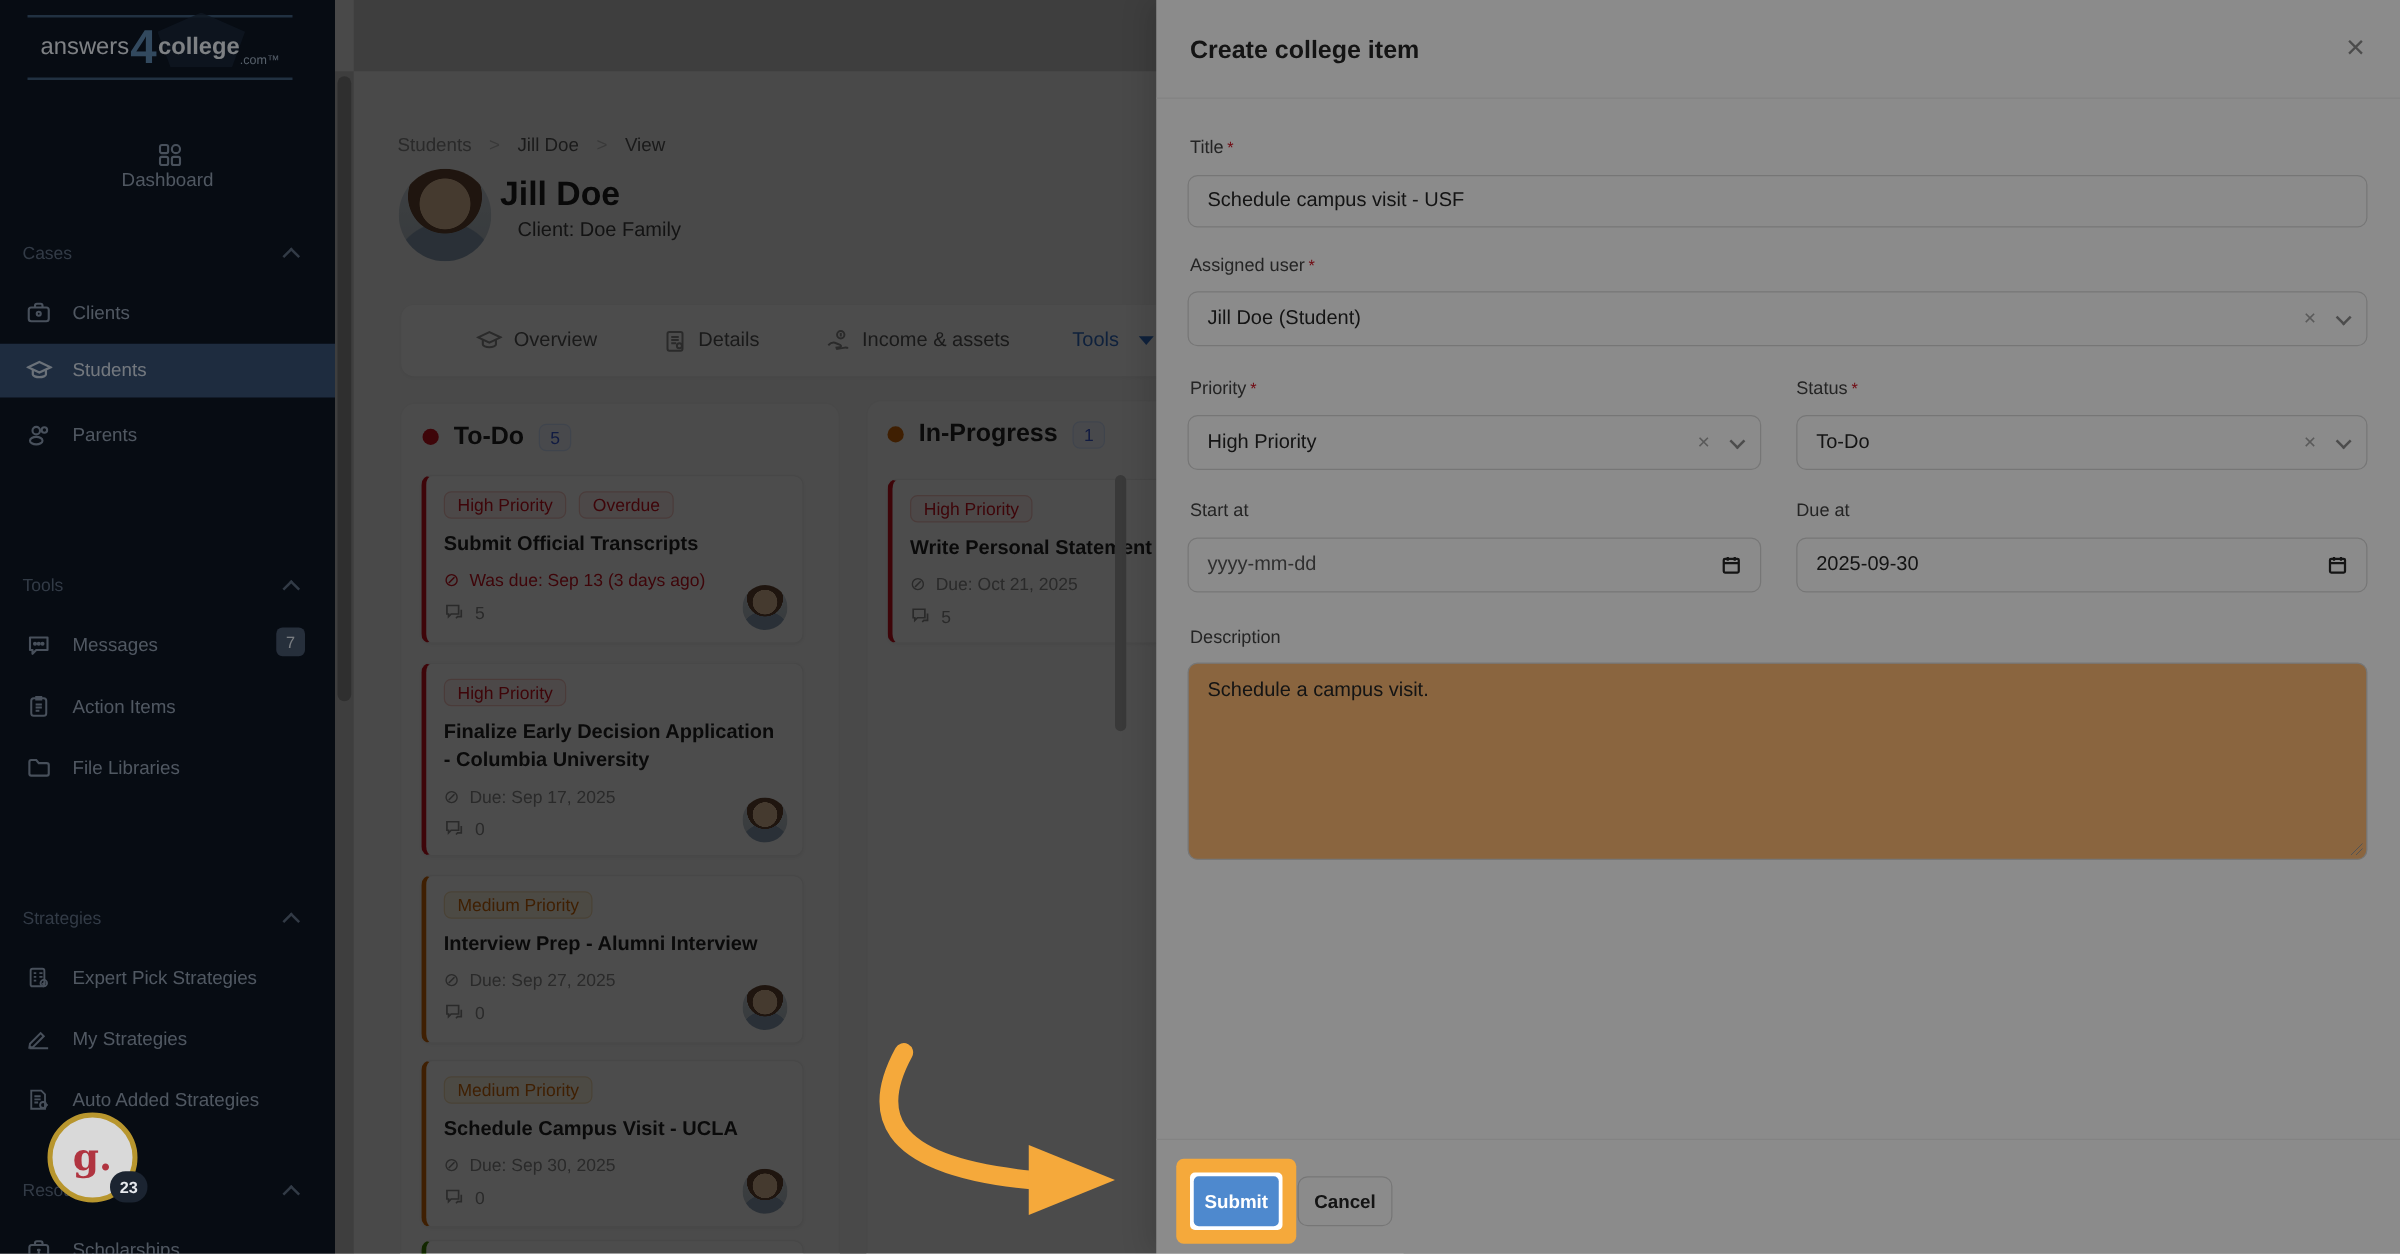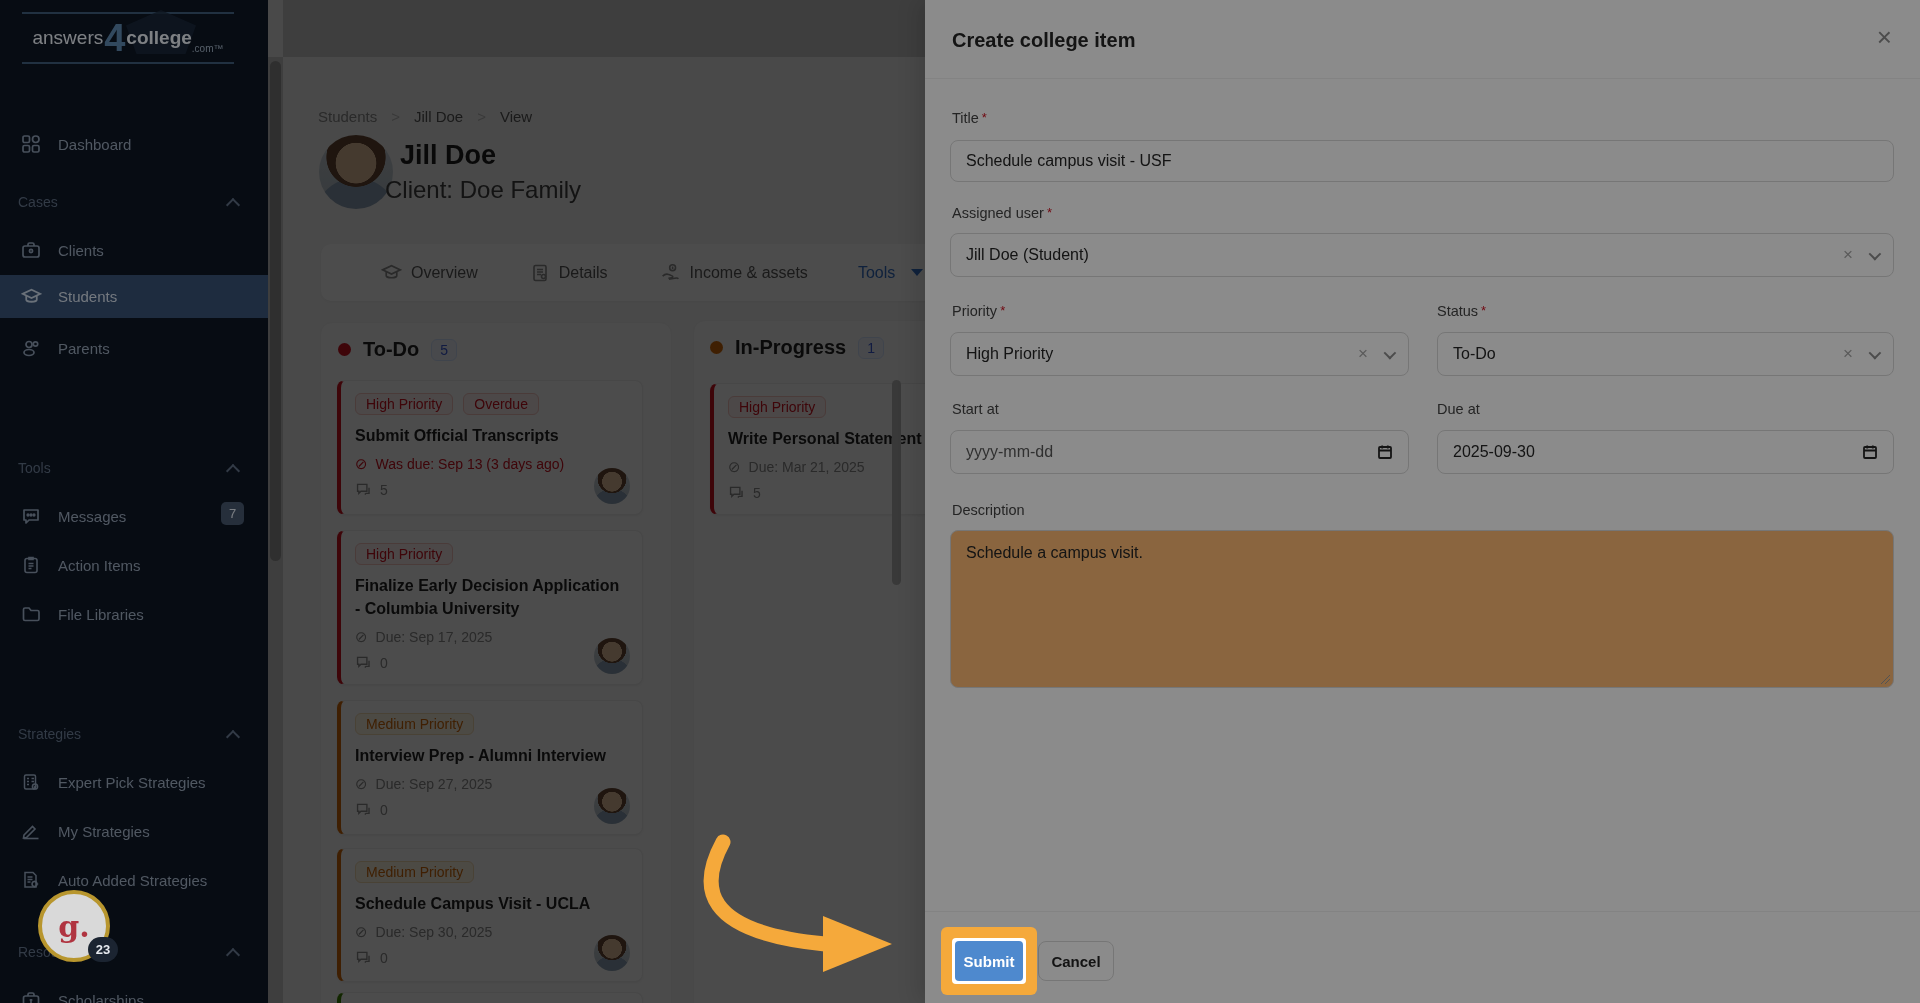--- a/index.html
+++ b/index.html
@@ -34,21 +34,21 @@
   .crumbs { position:absolute; left:35px; top:108px; font-size:15px; color:#8c8c8c; display:flex; gap:14px; align-items:center; }
   .crumb-dark { color:#595959; }
   .crumb-sep { color:#bfbfbf; }
   .avatar { border-radius:50%; background:
       radial-gradient(circle at 50% 38%, #e8c39e 0 34%, transparent 35%),
       radial-gradient(circle at 50% 30%, #6b4a35 0 46%, transparent 47%),
       radial-gradient(circle at 50% 115%, #8fa3b8 0 45%, transparent 46%),
       linear-gradient(#cfd8df,#b9c4cd); }
   .profile-avatar { position:absolute; left:36px; top:135px; width:74px; height:74px; }
   .profile-name { position:absolute; left:117px; top:140px; font-size:27px; font-weight:bold; color:#1f1f1f; }
-  .profile-client { position:absolute; left:102px; top:176px; font-size:24px; color:#434343; }
+  .profile-client { position:absolute; left:131px; top:176px; font-size:16px; color:#434343; }
 
   .tabbar { position:absolute; left:38px; top:244px; width:1599px; height:57px; background:#fff; border-radius:10px 0 0 10px; box-shadow:0 1px 3px rgba(0,0,0,.05); display:flex; align-items:center; }
   .tab { display:flex; align-items:center; gap:9px; font-size:16px; color:#595959; cursor:pointer; }
   .tab .ticon { color:#8c8c8c; display:flex; }
   .tab-overview { margin-left:60px; }
   .tab-details { margin-left:52px; }
   .tab-income { margin-left:52px; }
   .tab-tools { margin-left:50px; color:#3571c9; font-weight:500; }
   .caret-down { width:0; height:0; border-left:6px solid transparent; border-right:6px solid transparent; border-top:7px solid #3571c9; margin-left:7px; }
 
@@ -116,21 +116,21 @@
 
   <div class="sidebar">
     <div class="logo">
       <div class="cap"></div>
       <span class="logo-answers">answers</span>
       <span class="logo-four">4</span>
       <span class="logo-college">college</span>
       <span class="logo-com">.com™</span>
     </div>
 
-    <div class="side-item" style="top:124px;">
+    <div class="side-item" style="top:112px;flex-direction:column;">
       <span class="sicon">
         <svg class="ic" width="20" height="20" viewBox="0 0 20 20" fill="none" stroke="currentColor" stroke-width="1.7">
             <rect x="2" y="2" width="6.5" height="6.5" rx="1.5"></rect>
             <rect x="11.5" y="2" width="6.5" height="6.5" rx="3.2"></rect>
             <rect x="2" y="11.5" width="6.5" height="6.5" rx="1.5"></rect>
             <rect x="11.5" y="11.5" width="6.5" height="6.5" rx="1.5"></rect>
           </svg>
       </span>
       <span>Dashboard</span>
     </div>
@@ -417,21 +417,21 @@
       <span class="count-badge">1</span>
     </div>
 
     <div class="card bl-red" style="left:427px; top:383px; width:396px; height:132px;">
       <div class="pillrow">
         <span class="pill pill-red">High Priority</span>
       </div>
       <div class="card-title">Write Personal Statement</div>
       <div class="meta">
         <span class="circ">⊘</span>
-        <span>Due: Mar 21, 2025</span>
+        <span>Due: Oct 21, 2025</span>
       </div>
       <div class="comments">
         <svg class="ic" width="17" height="17" viewBox="0 0 20 20" fill="none" stroke="currentColor" stroke-width="1.6">
             <path d="M3 4h11v8H7l-2.5 2.5V12H3z"></path>
             <path d="M16.5 8v6.5H13l-1.5 1.5"></path>
           </svg>
         <span>5</span>
       </div>
     </div>
   </div>

